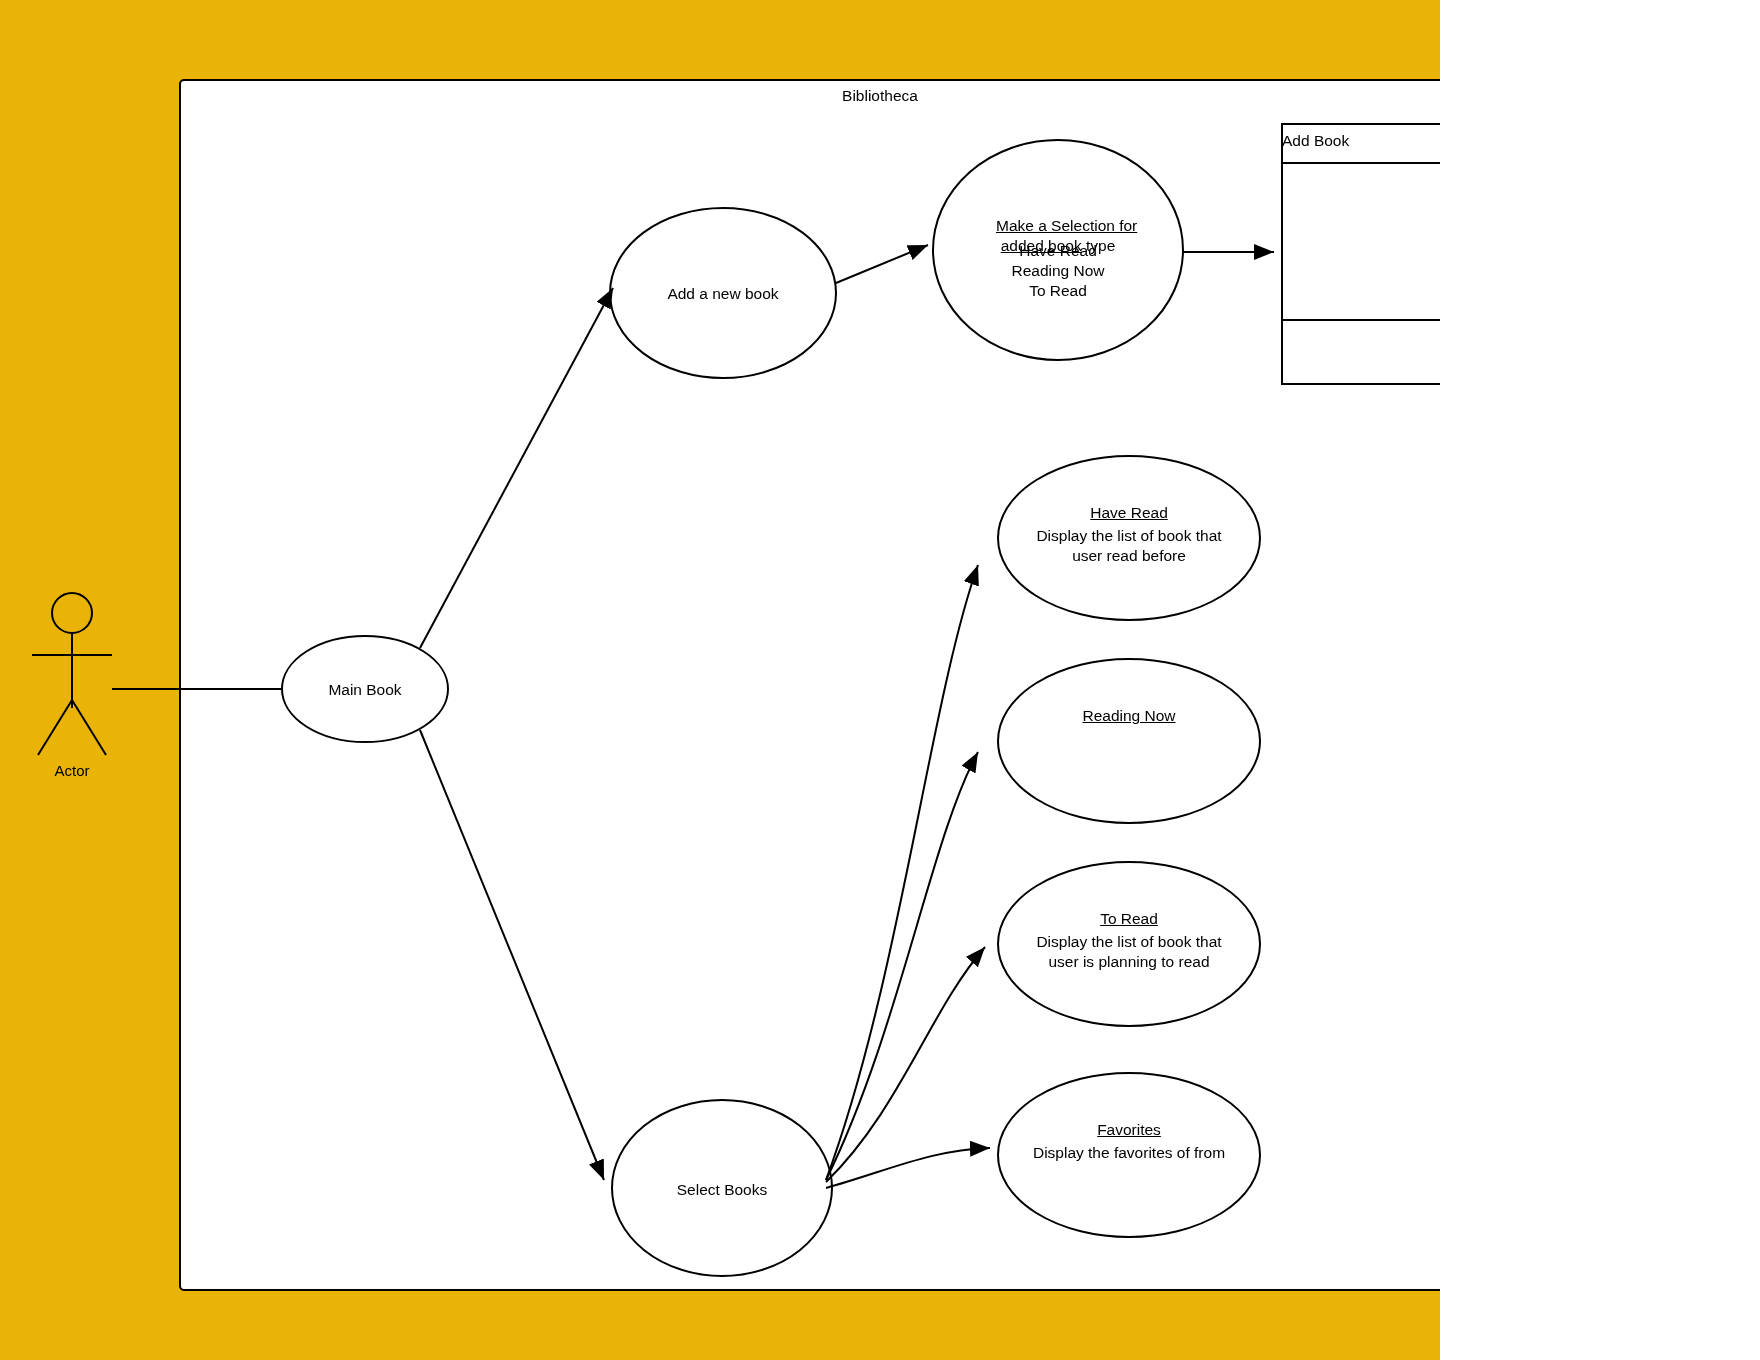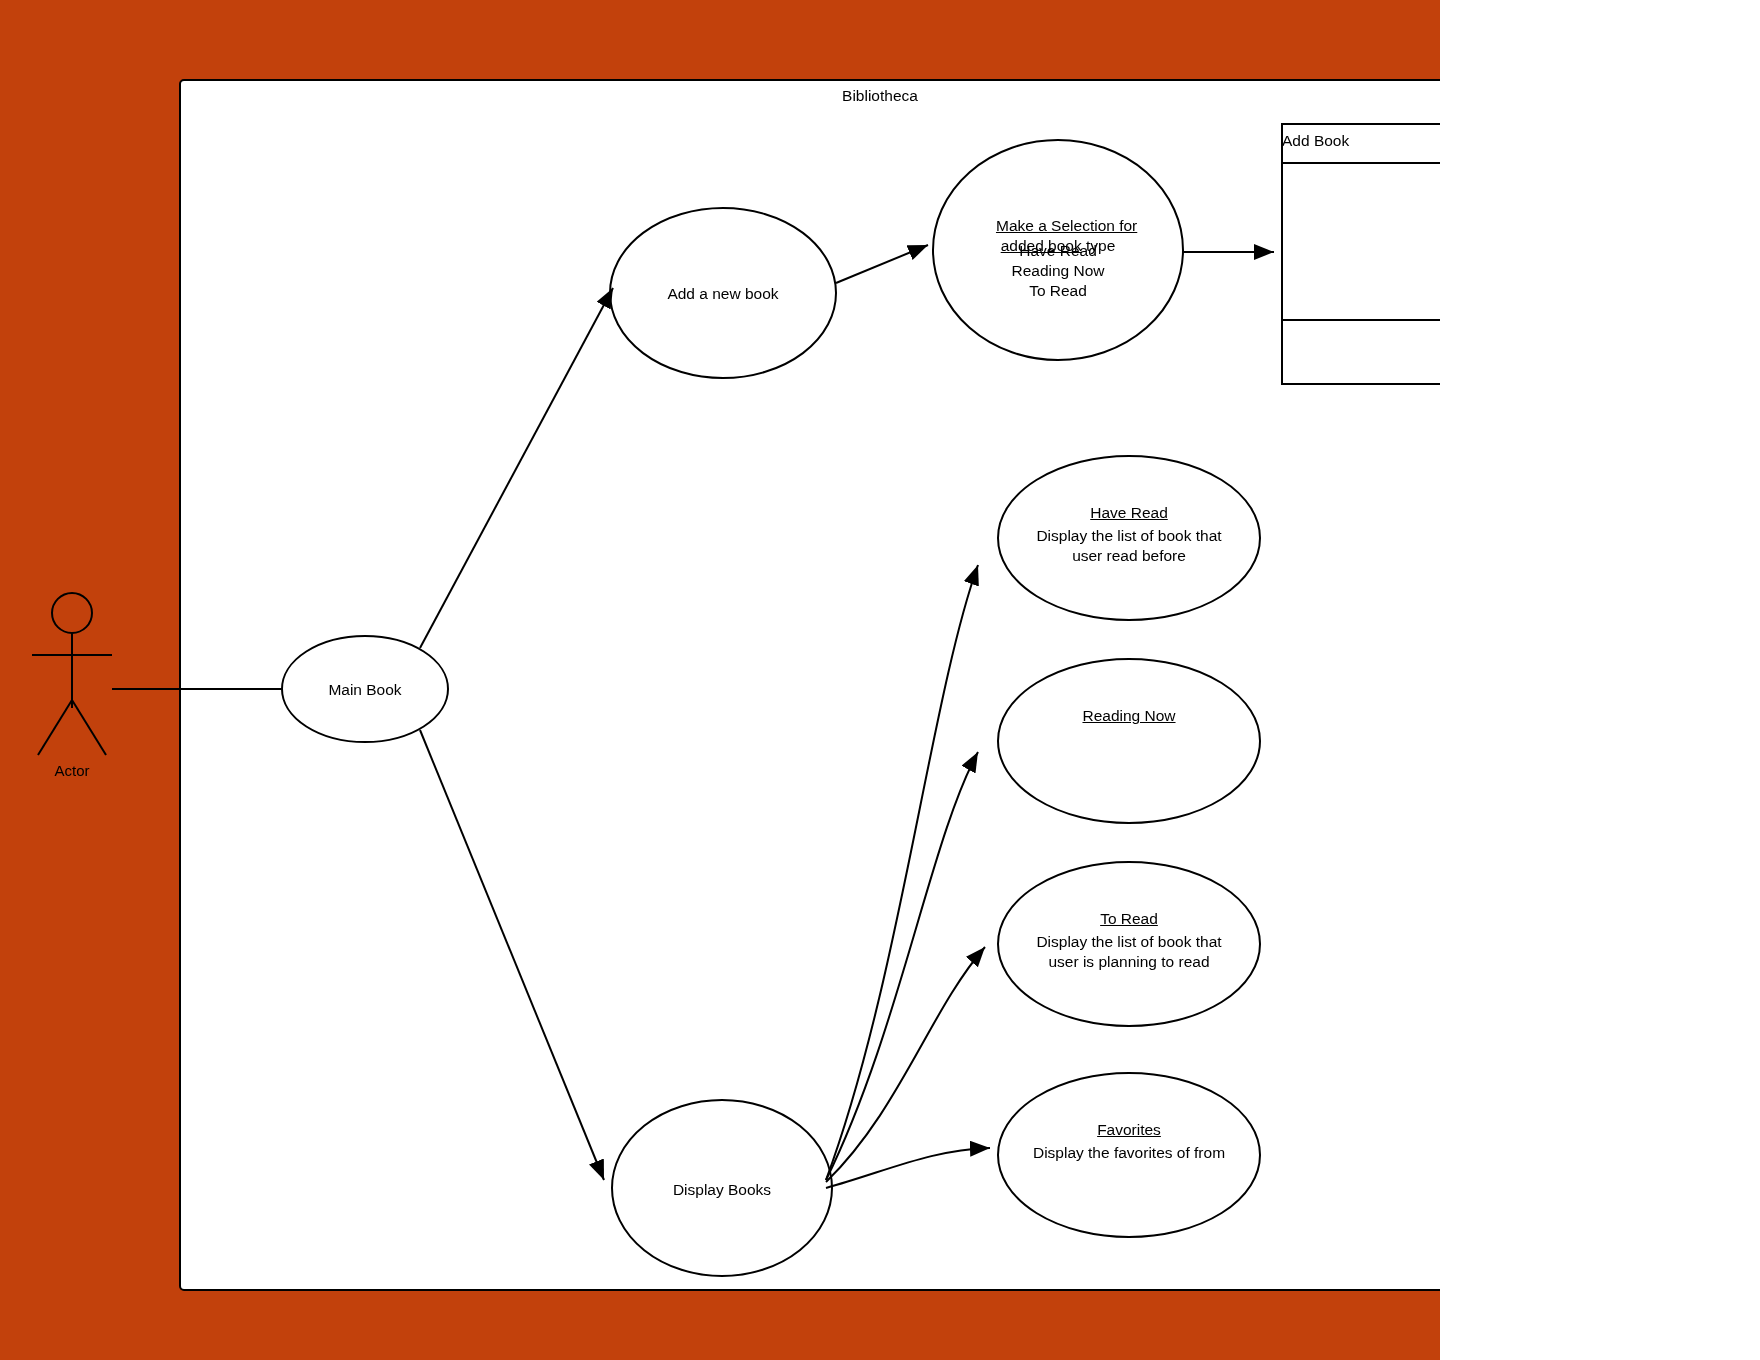--- a/index.html
+++ b/index.html
@@ -9,21 +9,21 @@
   }
   body {
     font-family: "Liberation Sans", sans-serif;
     color: #000000;
   }
   #canvas {
     position: relative;
     width: 1440px;
     height: 1360px;
     overflow: hidden;
-    background: #c2410c;
+    background: #eab308;
   }
   svg.layer {
     position: absolute;
     left: 0;
     top: 0;
     width: 1760px;
     height: 1360px;
   }
   .lbl {
     position: absolute;
@@ -134,21 +134,21 @@
   <div class="lbl ellipse-label" style="left:633px; top:284px; width:180px;">Add a new book</div>
 
   <div class="lbl ellipse-label" style="left:948px; top:196px; width:220px;">
     <span class="u">Make a Selection for
 added book</span><span> type</span>
   </div>
   <div class="lbl ellipse-label" style="left:948px; top:241px; width:220px;">Have Read
 Reading Now
 To Read</div>
 
-  <div class="lbl ellipse-label" style="left:642px; top:1180px; width:160px;">Display Books</div>
+  <div class="lbl ellipse-label" style="left:642px; top:1180px; width:160px;">Select Books</div>
 
   <div class="lbl ellipse-label u" style="left:1009px; top:503px; width:240px;">Have Read</div>
   <div class="lbl ellipse-label" style="left:1009px; top:526px; width:240px;">Display the list of book that
 user read before</div>
 
   <div class="lbl ellipse-label u" style="left:1009px; top:706px; width:240px;">Reading Now</div>
 
   <div class="lbl ellipse-label u" style="left:1009px; top:909px; width:240px;">To Read</div>
   <div class="lbl ellipse-label" style="left:1009px; top:932px; width:240px;">Display the list of book that
 user is planning to read</div>

